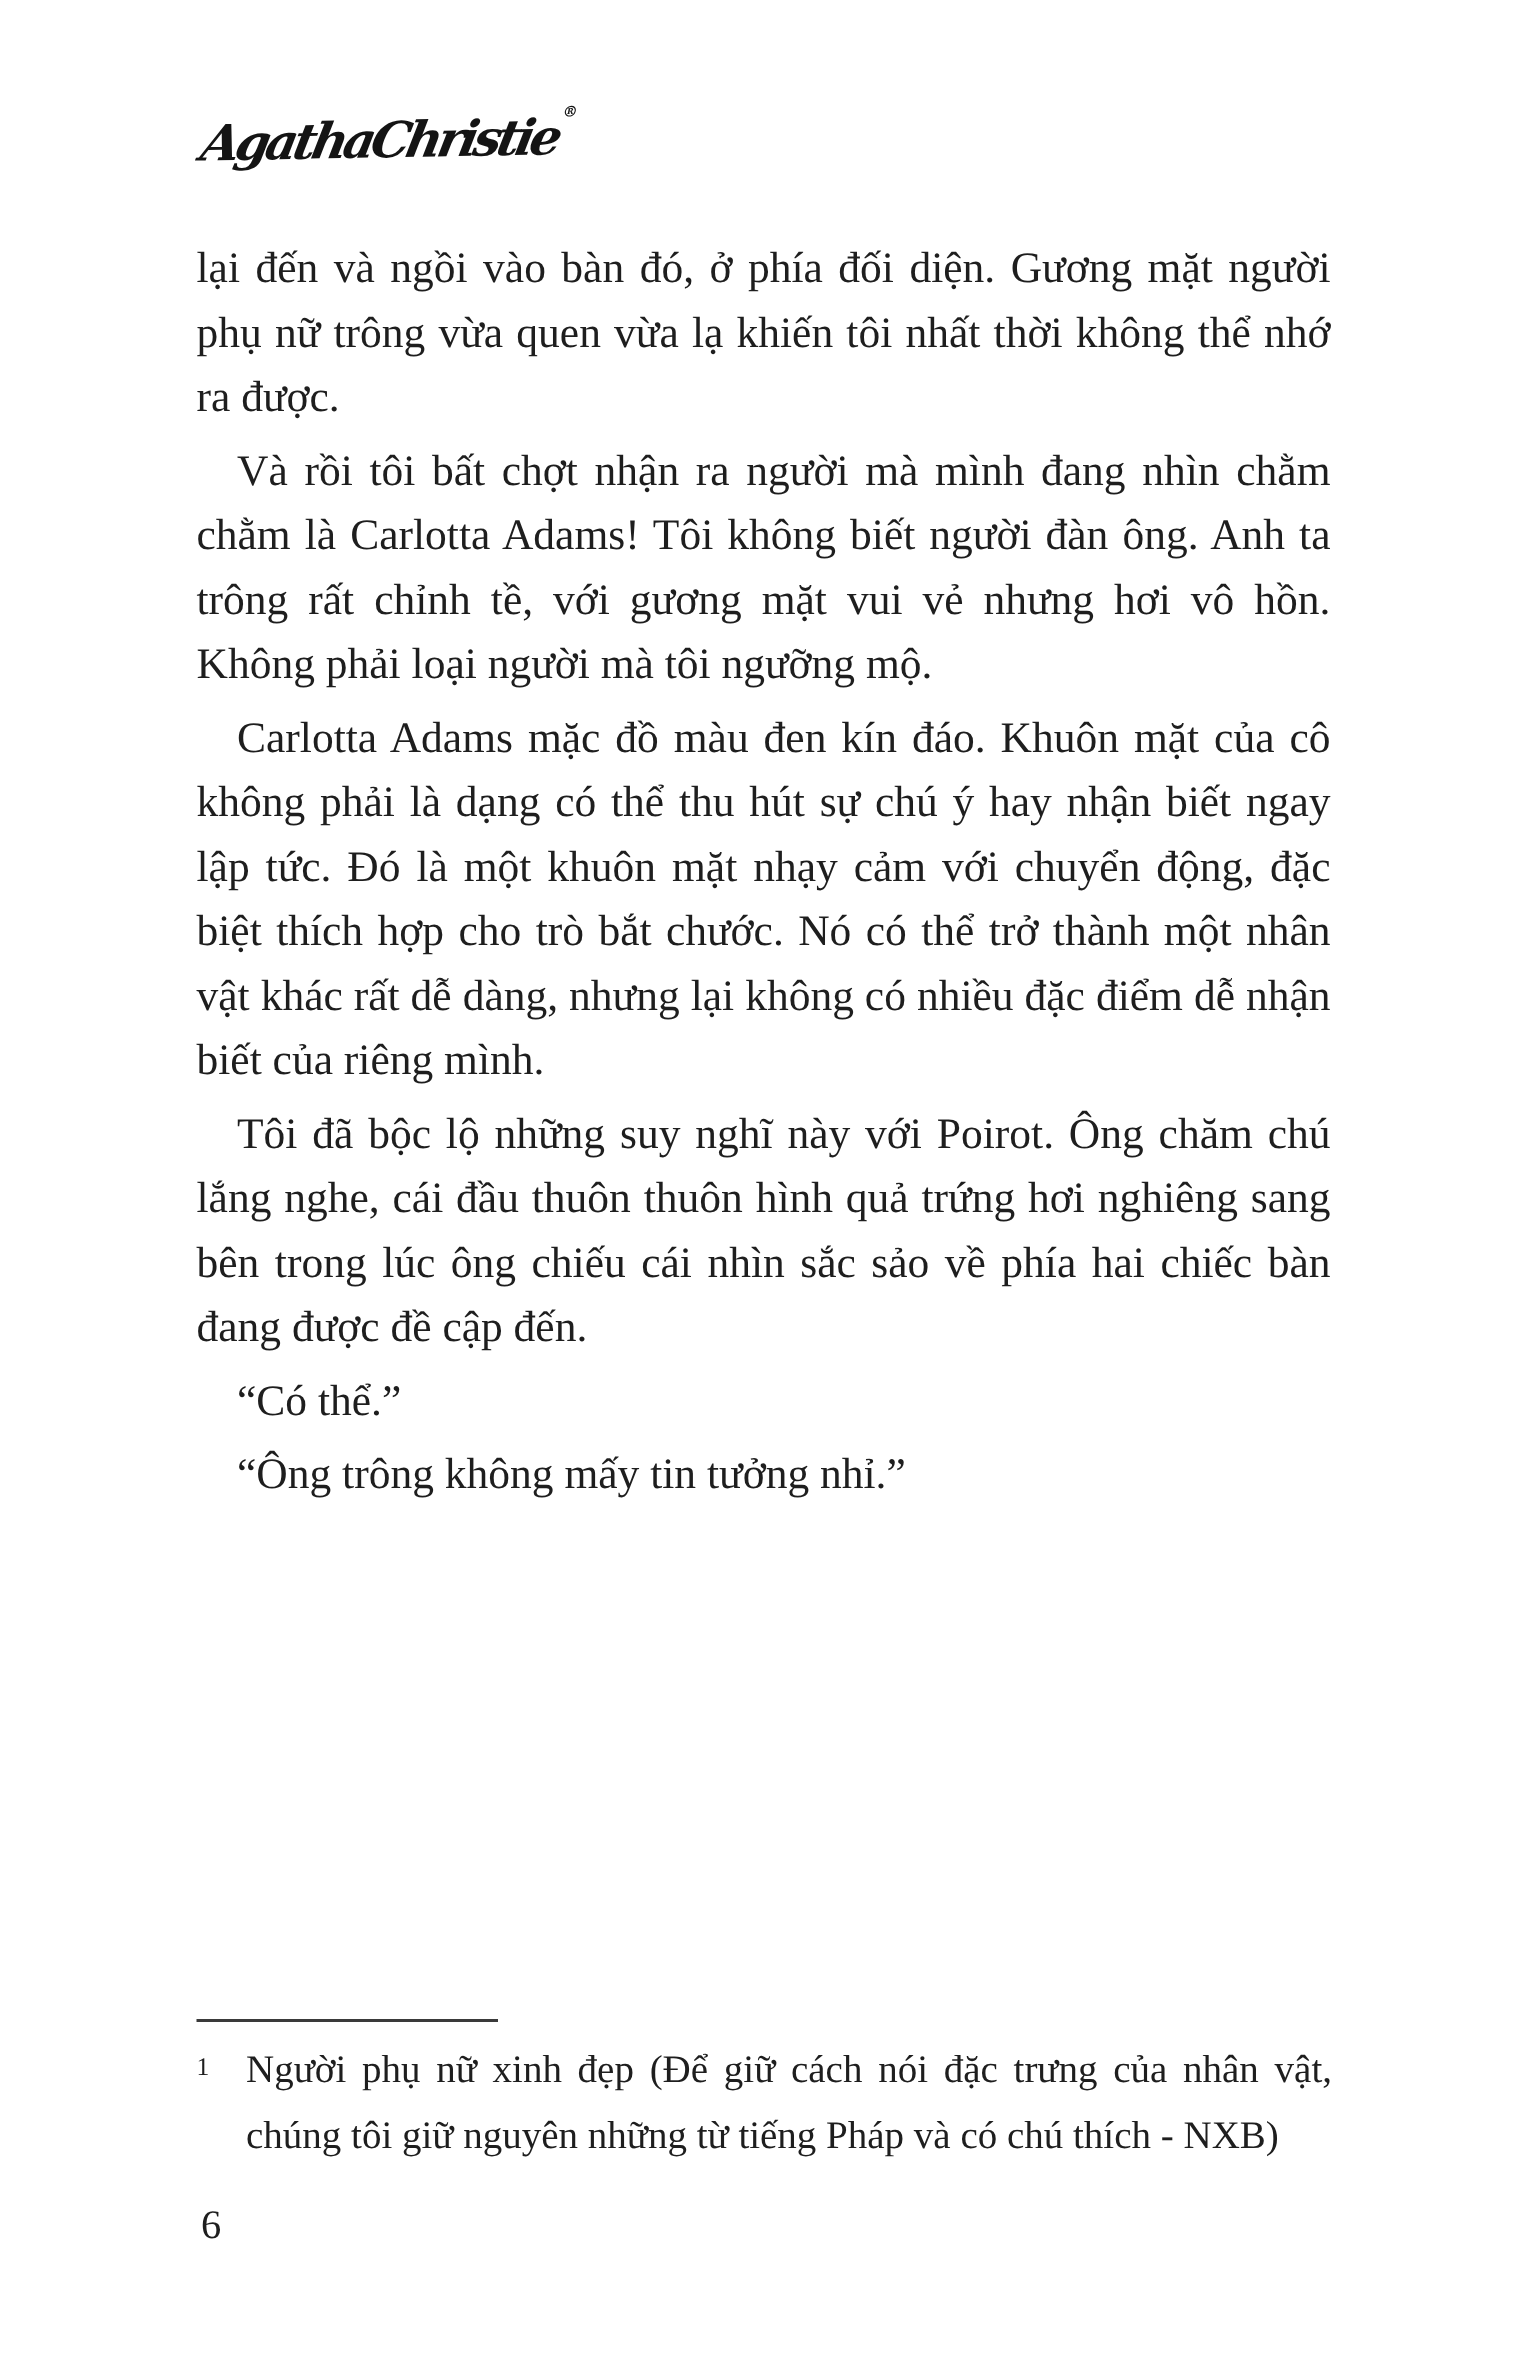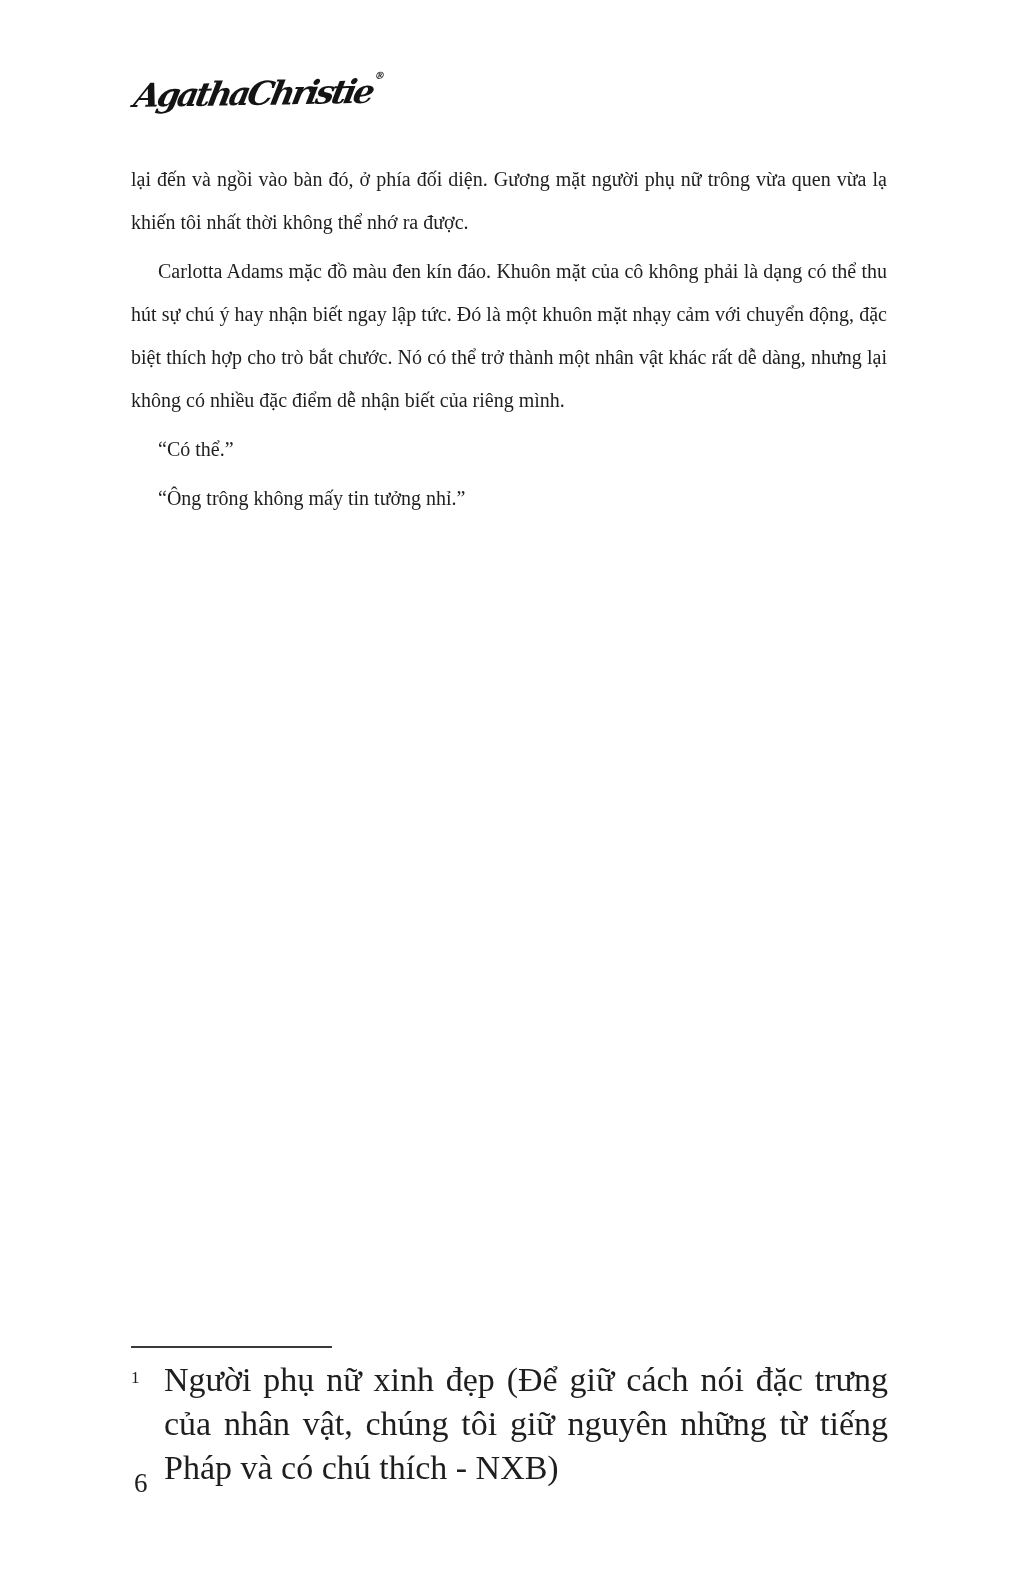--- a/index.html
+++ b/index.html
@@ -38,21 +38,21 @@
   }
   .reg-mark {
     font-size: 10px;
     vertical-align: top;
     position: relative;
     top: -2px;
     letter-spacing: 0;
   }
   
   .body-text p {
-    font-size: 20px;
+    font-size: 29px;
     line-height: 43px;
     text-align: justify;
     text-justify: inter-word;
     margin-bottom: 6px;
     color: #1e1e1e;
   }
   .body-text p.indent { text-indent: 27px; }
   .body-text .italic { font-style: italic; }
   sup.fn-ref {
     font-size: 0.58em;
@@ -78,21 +78,21 @@
   }
   .footnote .fn-marker {
     font-size: 17px;
     line-height: 40px;
     width: 33px;
     flex: 0 0 33px;
     color: #1e1e1e;
   }
   .footnote .fn-text {
     flex: 1;
-    font-size: 34px;
+    font-size: 26px;
     line-height: 44px;
     text-align: justify;
     text-justify: inter-word;
     color: #1e1e1e;
   }
   
   .page-number {
     position: absolute;
     left: 134px;
     top: 1468px;
@@ -104,21 +104,23 @@
 <body>
 
 <div class="page">
 
   <div class="signature-wrap">
     <span class="signature"><span>AgathaChristie</span><span class="reg-mark">®</span></span>
   </div>
 
   <div class="body-text">
     <p>lại đến và ngồi vào bàn đó, ở phía đối diện. Gương mặt người phụ nữ trông vừa quen vừa lạ khiến tôi nhất thời không thể nhớ ra được.</p>
+    <p class="indent">Và rồi tôi bất chợt nhận ra người mà mình đang nhìn chằm chằm là Carlotta Adams! Tôi không biết người đàn ông. Anh ta trông rất chỉnh tề, với gương mặt vui vẻ nhưng hơi vô hồn. Không phải loại người mà tôi ngưỡng mộ.</p>
     <p class="indent">Carlotta Adams mặc đồ màu đen kín đáo. Khuôn mặt của cô không phải là dạng có thể thu hút sự chú ý hay nhận biết ngay lập tức. Đó là một khuôn mặt nhạy cảm với chuyển động, đặc biệt thích hợp cho trò bắt chước. Nó có thể trở thành một nhân vật khác rất dễ dàng, nhưng lại không có nhiều đặc điểm dễ nhận biết của riêng mình.</p>
+    <p class="indent">Tôi đã bộc lộ những suy nghĩ này với Poirot. Ông chăm chú lắng nghe, cái đầu thuôn thuôn hình quả trứng hơi nghiêng sang bên trong lúc ông chiếu cái nhìn sắc sảo về phía hai chiếc bàn đang được đề cập đến.</p>
     <p class="indent">“Có thể.”</p>
     <p class="indent">“Ông trông không mấy tin tưởng nhỉ.”</p>
   </div>
 
   <div class="footnote-rule"></div>
 
   <div class="footnote">
     <span class="fn-marker">1</span>
     <span class="fn-text">Người phụ nữ xinh đẹp (Để giữ cách nói đặc trưng của nhân vật, chúng tôi giữ nguyên những từ tiếng Pháp và có chú thích - NXB)</span>
   </div>

